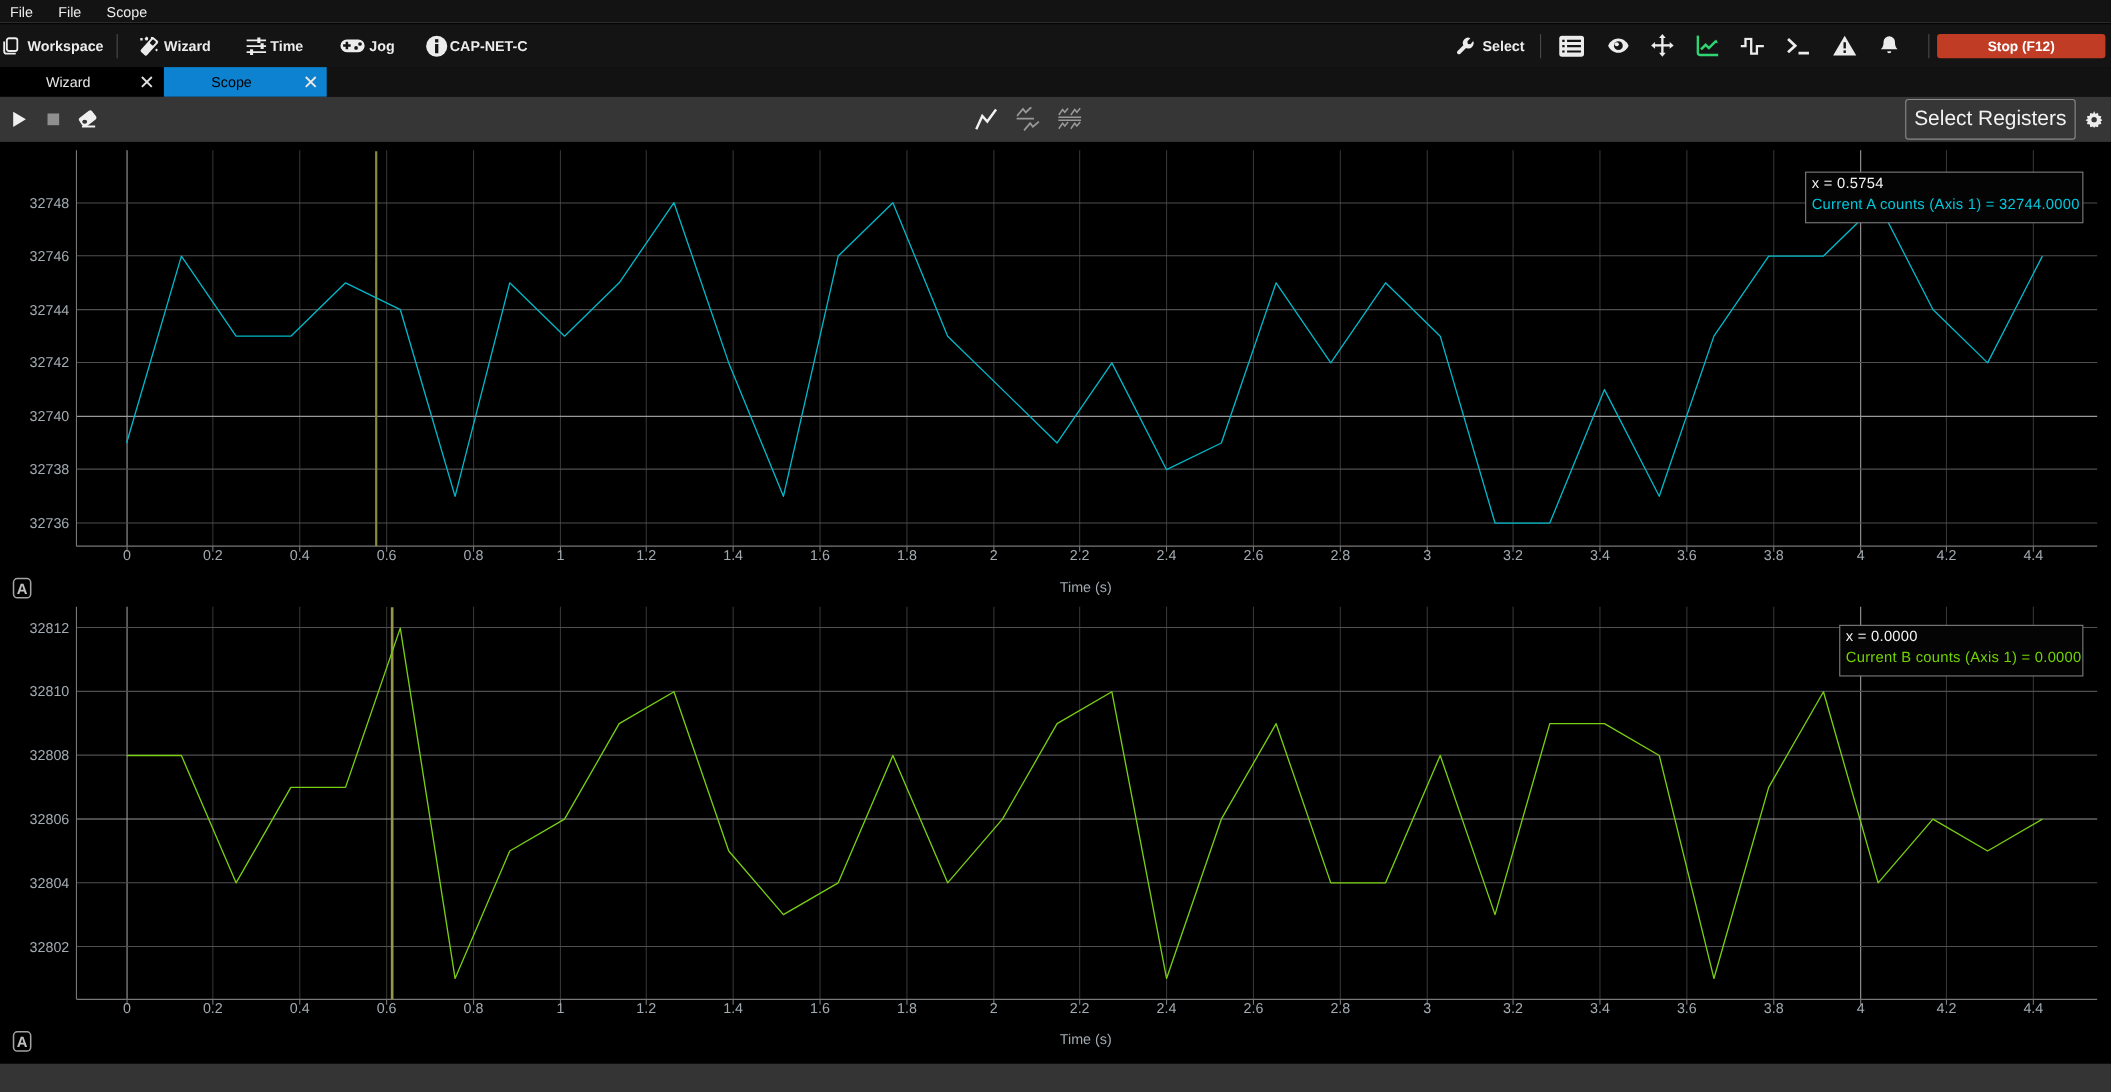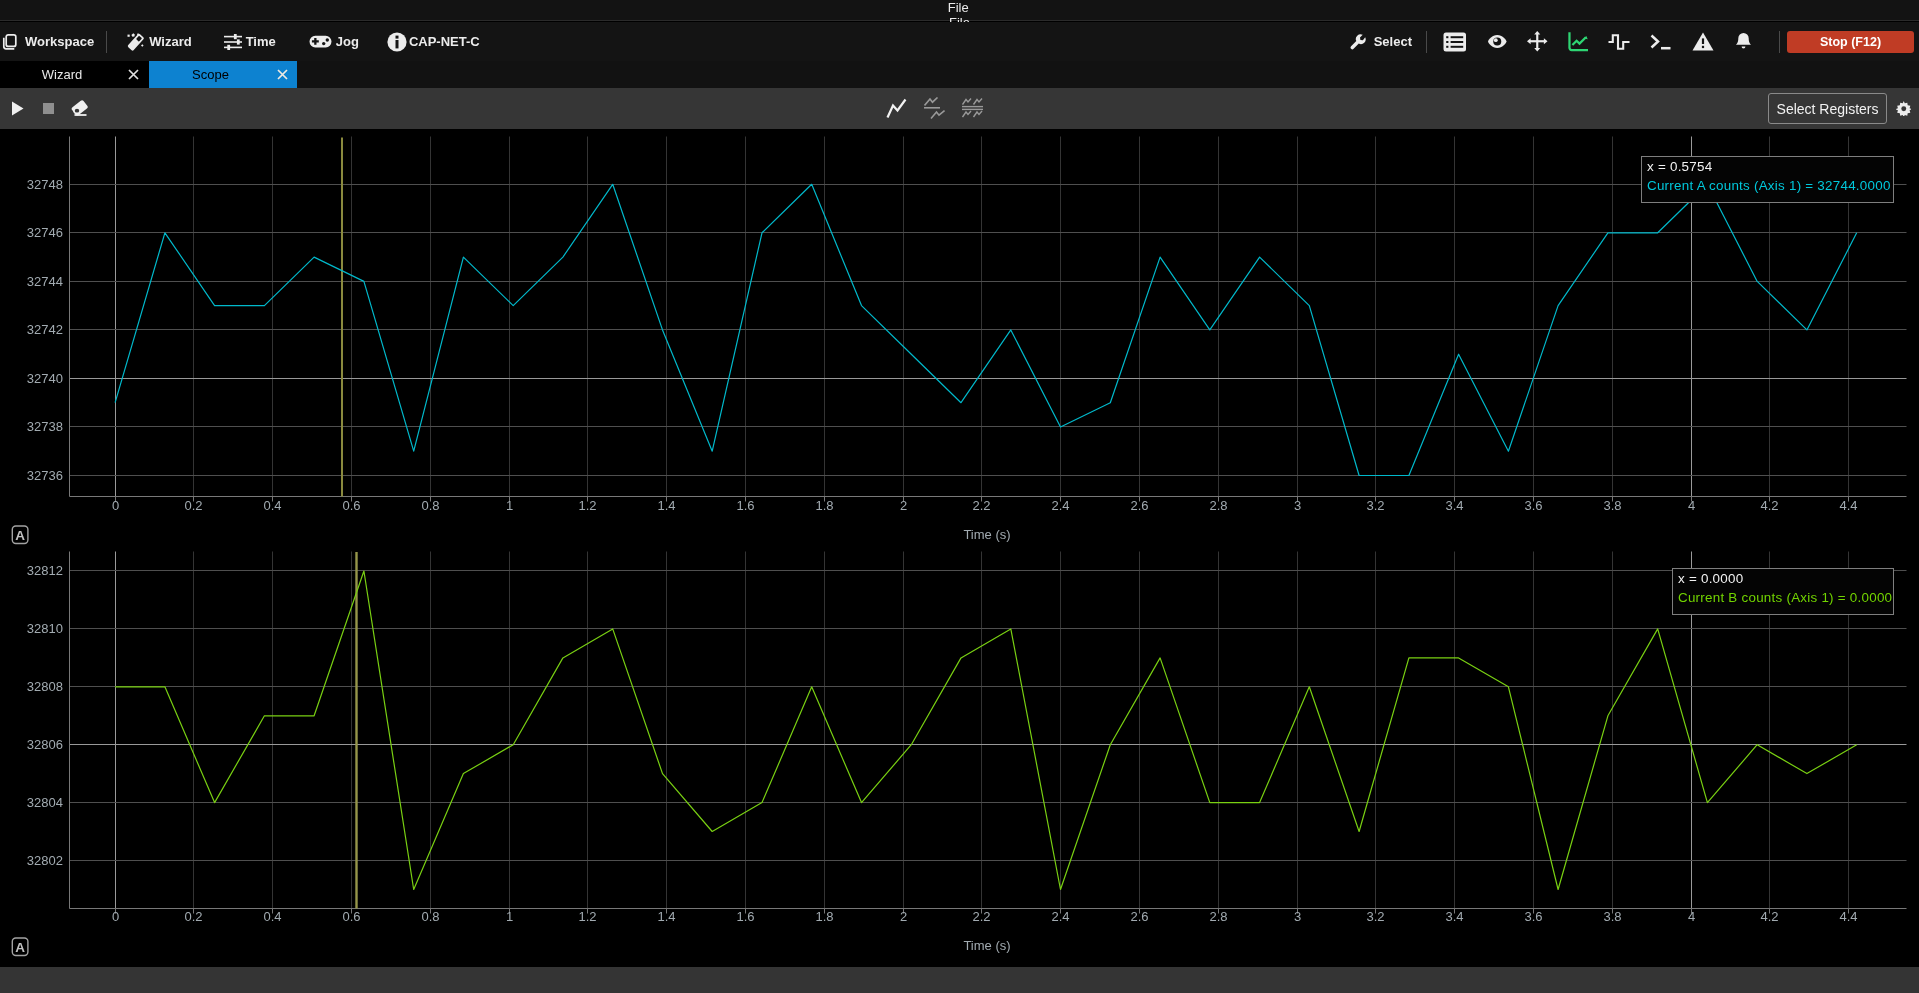--- a/index.html
+++ b/index.html
@@ -1,40 +1,40 @@
 <!DOCTYPE html>
 <html><head><meta charset="utf-8">
 <style>
 * { margin:0; padding:0; box-sizing:border-box; }
 html,body { width:1919px; height:993px; background:#000; overflow:hidden;
   font-family:"Liberation Sans", sans-serif; }
 #menubar { position:absolute; top:0; left:0; width:1919px; height:21px; background:#131313;
-  border-bottom:1px solid #2b2b2b; color:#ececec; font-size:13px; display:flex; align-items:center;flex-direction:column; }
+  border-bottom:1px solid #2b2b2b; color:#ececec; font-size:13px; display:flex; align-items:center; }
 .mi { padding:0 11.5px; }
 .mi:first-child { padding-left:9px; }
 #toolbar { position:absolute; top:22px; left:0; width:1919px; height:39px; background:#141414;
   display:flex; align-items:center; justify-content:space-between; color:#ececec; }
 .tleft,.tright { display:flex; align-items:center; height:100%; }
 .titem { display:flex; align-items:center; padding:0 16px;font-weight:bold; }
 .tlabel { font-size:13px; margin-left:3px; white-space:nowrap; }
 .tsep { width:1px; height:22px; background:#4a4a4a; margin:0 3px 0 8px; display:inline-block; }
 .ticon { display:flex; align-items:center; padding:0 10px; }
 #stopbtn { background:#c03c25; color:#fff; font-size:12.5px; font-weight:bold; text-align:center;
-  border-radius:3px; width:127px; padding:4px 0; margin-right:5px; }
+  border-radius:3px; width:153px; padding:4px 0; margin-right:5px; }
 #tabbar { position:absolute; top:61px; left:0; width:1919px; height:27px; background:#121212; display:flex; }
 .tab { height:27px; display:flex; align-items:center; width:148.5px; padding:0 8.5px 0 11px; }
 .tab-dark { background:#000; color:#e8e8e8; }
 .tab-blue { background:#0d82d0; color:#000000; }
 .tabtext { font-size:13px; flex:1; text-align:center; margin-right:14px; }
 #scopebar { position:absolute; top:88px; left:0; width:1919px; height:41px; background:#363636;
   display:flex; align-items:center; }
 .sleft { display:flex; align-items:center; }
 .smid { display:flex; align-items:center; position:absolute; left:886px; top:9px; }
 .sright { display:flex; align-items:center; justify-content:flex-end; flex:1; }
-#selreg { border:1px solid #8a8a8a; border-radius:3px; color:#f2f2f2; font-size:14px;
+#selreg { border:1px solid #8a8a8a; border-radius:3px; color:#f2f2f2; font-size:19px;
   padding:6.5px 7.5px; background:#363636; white-space:nowrap; }
 #charts { position:absolute; top:0; left:0; }
 #statusbar { position:absolute; top:967px; left:0; width:1919px; height:26px; background:#343434; }
 .axlab { font-size:13px; fill:#a2abb1; font-family:"Liberation Sans",sans-serif; }
 .aicon { font-size:13.5px; font-weight:bold; fill:#c2c2c2; font-family:"Liberation Sans",sans-serif; }
 .ttw { font-size:13.4px; letter-spacing:0.25px; fill:#f2f2f2; font-family:"Liberation Sans",sans-serif; }
 .ttc { font-size:13.4px; letter-spacing:0.25px; fill:#00c8dc; font-family:"Liberation Sans",sans-serif; }
 .ttg { font-size:13.4px; letter-spacing:0.25px; fill:#72d400; font-family:"Liberation Sans",sans-serif; }
 </style></head>
 <body>

